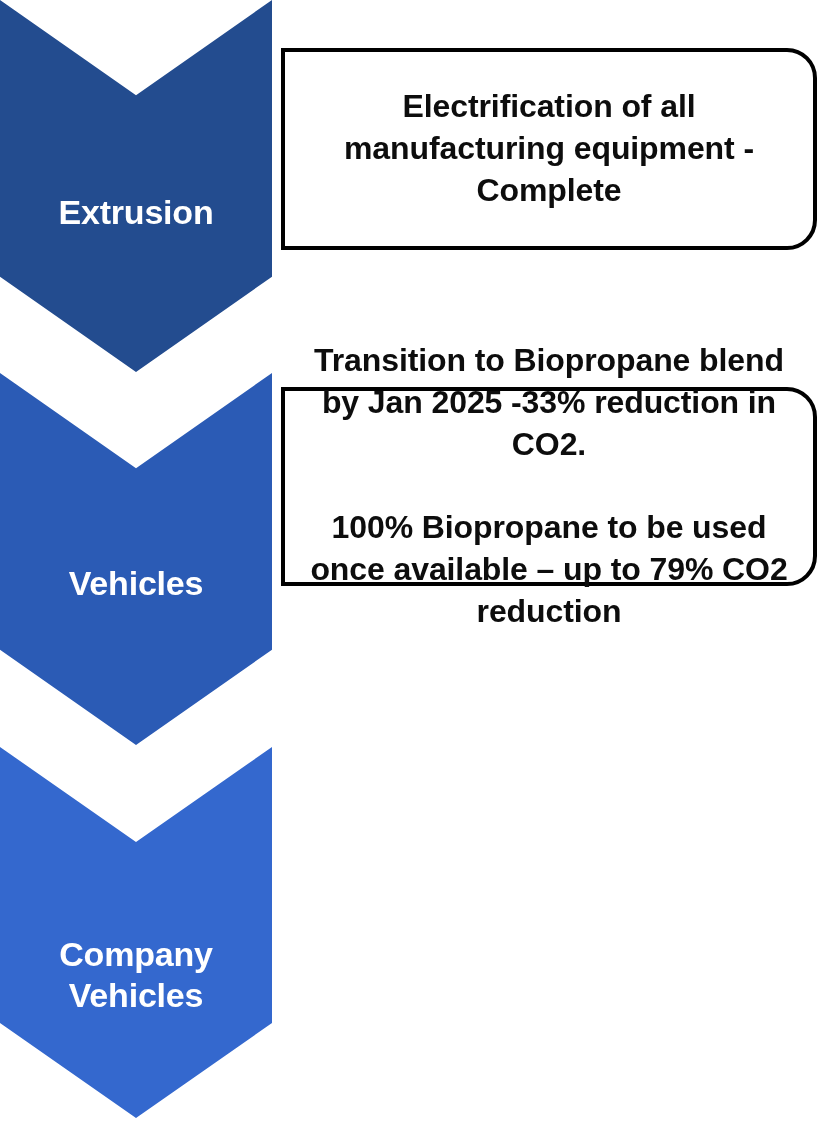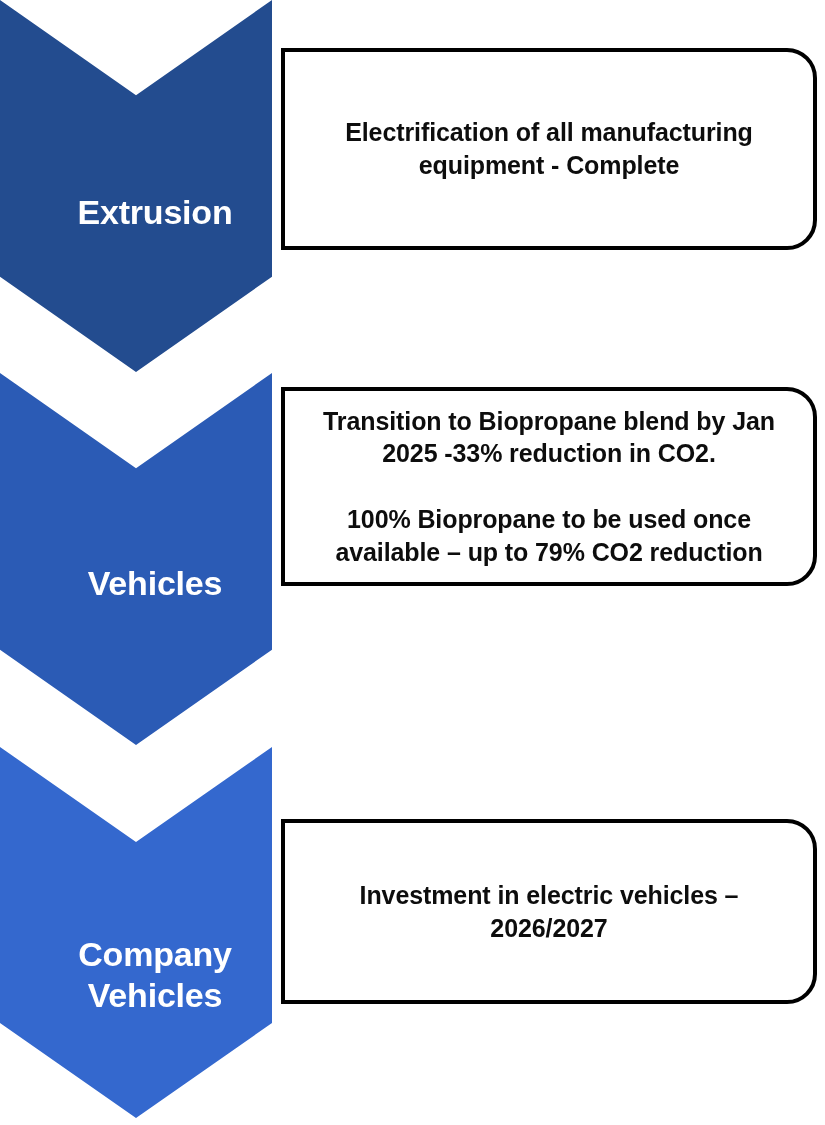--- a/index.html
+++ b/index.html
@@ -41,41 +41,40 @@
     left: 0;
     width: 272px;
     text-align: center;
     color: #ffffff;
     font-size: 34px;
     font-weight: bold;
     line-height: 1.22;
     letter-spacing: -0.2px;
     white-space: pre-line;
     pointer-events: none;
-    padding-left: 19px;
   }
 
   
   .callout-card {
     position: absolute;
     background: #ffffff;
     border: 4px solid #000000;
     border-left: 4px solid #000000;
     border-radius: 0 30px 30px 0;
     box-sizing: border-box;
     display: flex;
     align-items: center;
     justify-content: center;
   }
 
   .callout-text {
     width: 100%;
     text-align: center;
     color: #0d0d0d;
-    font-size: 25px;
+    font-size: 32px;
     font-weight: bold;
     line-height: 1.31;
     letter-spacing: -0.1px;
     white-space: pre-line;
     padding: 0 18px;
     box-sizing: border-box;
   }
 
   
 </style>
@@ -100,17 +99,14 @@
     <div class="callout-text">Transition to Biopropane blend by Jan 2025 -33% reduction in CO2.
 
 100% Biopropane to be used once available – up to 79% CO2 reduction</div>
   </div>
 
   <div class="chevron-row" style="left: 0px; top: 747px; width: 272px; height: 371px;">
     <div class="chevron-shape" style="background: rgb(52, 104, 206);"></div>
     <div class="chevron-label" style="top: 187px;">Company
 Vehicles</div>
   </div>
-  <div class="callout-card" style="left: 281px; top: 819px; width: 536px; height: 185px;">
-    <div class="callout-text">Investment in electric vehicles – 2026/2027</div>
-  </div>
 
 </div>
 
 </body></html>

